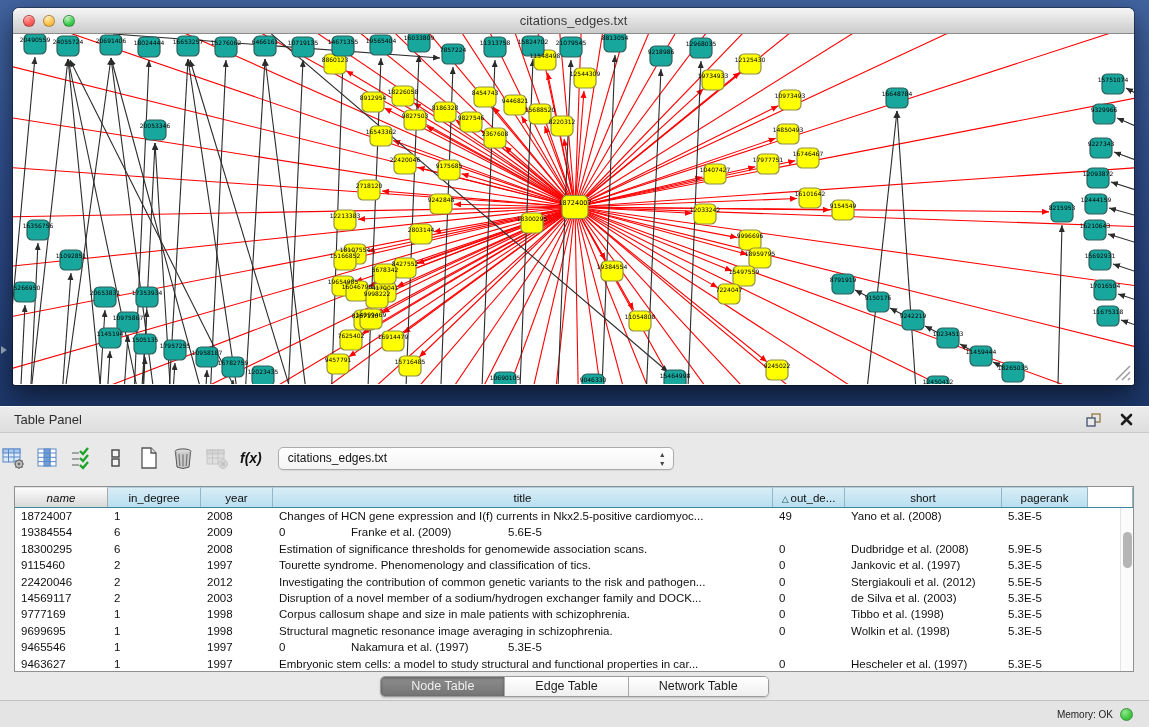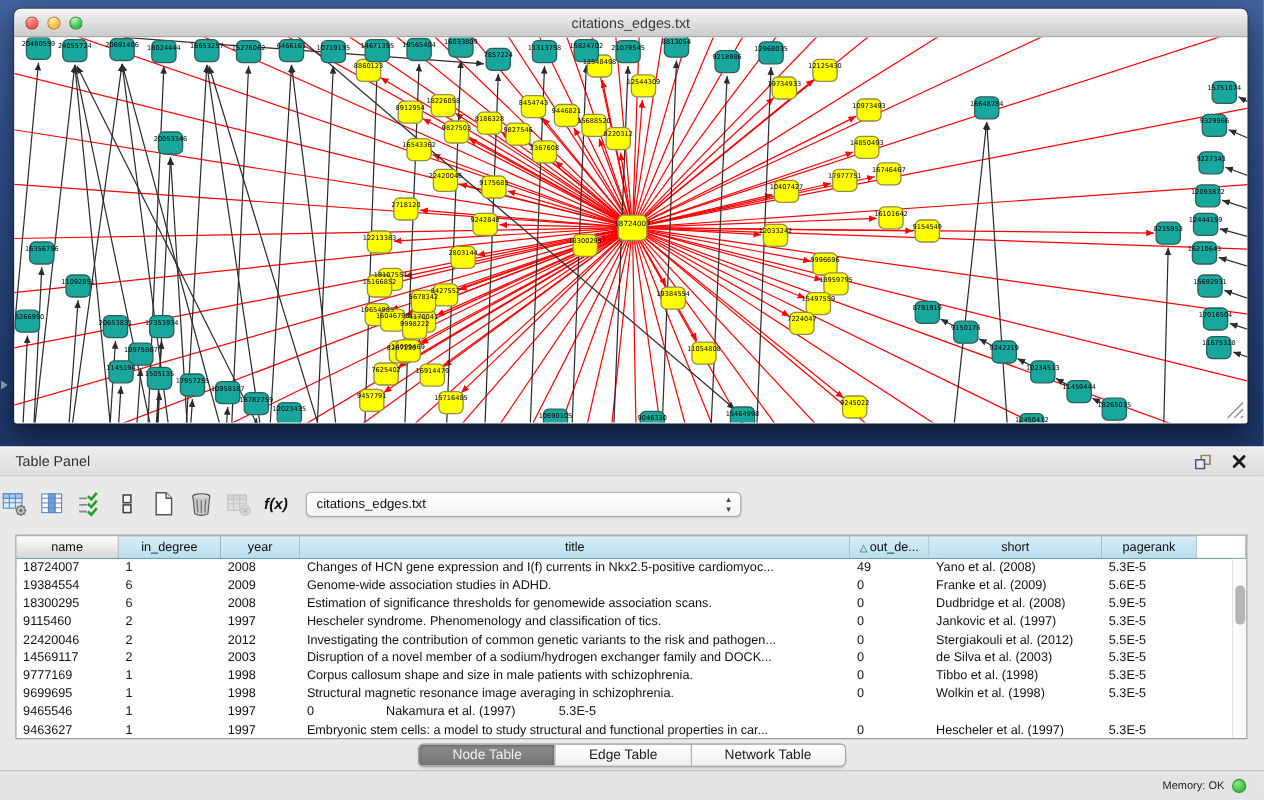--- a/index.html
+++ b/index.html
@@ -45,21 +45,21 @@
   .combo { width:396px; height:23px; margin-left:12px; background:linear-gradient(#ffffff,#f4f4f4);
     border:1px solid #ababab; border-radius:5px; display:flex; align-items:center;
     font-size:12px; color:#111; padding-left:9px; position:relative; box-shadow:0 1px 1px rgba(0,0,0,.08); }
   .combo .arrows { position:absolute; right:7px; top:2px; font-size:7px; line-height:9px; color:#444; text-align:center; }
 
   .table-wrap { position:absolute; left:14px; top:80px; width:1120px; height:186px;
     background:#fff; border:1px solid #8f8f8f; overflow:hidden; }
   .thead { display:flex; height:21px; border-bottom:1px solid #38899b; }
   .th { background:linear-gradient(#d8edf7,#b9dff0); border-right:1px solid #94b6c4; border-top:1px solid #aecfdd;
     font-size:11.5px; color:#0c0c0c; text-align:center; line-height:20px; overflow:hidden; white-space:nowrap; flex-shrink:0; }
-  .th.name-col { background:linear-gradient(#fdfdfd,#d8d8d8); border-right:1px solid #a9a9a9; border-top:1px solid #e5e5e5; }
+  .th.name-col { background:linear-gradient(#fdfdfd,#d8d8d8); border-right:1px solid #a9a9a9; border-top:1px solid #e5e5e5;font-style:italic; }
   .sort-tri { font-size:9px; margin-right:2px; color:#15505c; }
   .tbody { position:absolute; left:0; top:21px; right:13px; bottom:0; overflow:hidden; }
   .tr { display:flex; height:16.4px; background:#fff; }
   .td { font-size:11.5px; color:#101010; line-height:16px; padding-left:6px;
     white-space:nowrap; overflow:hidden; flex-shrink:0; }
   .vscroll { position:absolute; right:0; top:21px; bottom:0; width:13px; background:#fbfbfb; border-left:1px solid #e3e3e3; }
   .vthumb { position:absolute; left:2px; top:24px; width:9px; height:36px; background:#b5b5b5; border-radius:5px; }
 
   .tabs-bar { position:absolute; left:0; top:266px; width:1149px; height:28px;
     display:flex; justify-content:center; align-items:center; }
@@ -601,39 +601,38 @@
           <div class="td" style="width: 72px;">2008</div>
           <div class="td" style="width: 500px;">Changes of HCN gene expression and I(f) currents in Nkx2.5-positive cardiomyoc...</div>
           <div class="td" style="width: 72px;">49</div>
           <div class="td" style="width: 157px;">Yano et al. (2008)</div>
           <div class="td" style="width: 86px;">5.3E-5</div>
         </div>
         <div class="tr">
           <div class="td" style="width: 93px;">19384554</div>
           <div class="td" style="width: 93px;">6</div>
           <div class="td" style="width: 72px;">2009</div>
-          <div class="td" style="width: 500px;">Genome-wide association studies in ADHD.</div>
           <div class="td" style="width: 72px;">0</div>
           <div class="td" style="width: 157px;">Franke et al. (2009)</div>
           <div class="td" style="width: 86px;">5.6E-5</div>
         </div>
         <div class="tr">
           <div class="td" style="width: 93px;">18300295</div>
           <div class="td" style="width: 93px;">6</div>
           <div class="td" style="width: 72px;">2008</div>
           <div class="td" style="width: 500px;">Estimation of significance thresholds for genomewide association scans.</div>
           <div class="td" style="width: 72px;">0</div>
           <div class="td" style="width: 157px;">Dudbridge et al. (2008)</div>
           <div class="td" style="width: 86px;">5.9E-5</div>
         </div>
         <div class="tr">
           <div class="td" style="width: 93px;">9115460</div>
           <div class="td" style="width: 93px;">2</div>
           <div class="td" style="width: 72px;">1997</div>
-          <div class="td" style="width: 500px;">Hescheler syndrome. Phenomenology and classification of tics.</div>
+          <div class="td" style="width: 500px;">Tourette syndrome. Phenomenology and classification of tics.</div>
           <div class="td" style="width: 72px;">0</div>
           <div class="td" style="width: 157px;">Jankovic et al. (1997)</div>
           <div class="td" style="width: 86px;">5.3E-5</div>
         </div>
         <div class="tr">
           <div class="td" style="width: 93px;">22420046</div>
           <div class="td" style="width: 93px;">2</div>
           <div class="td" style="width: 72px;">2012</div>
           <div class="td" style="width: 500px;">Investigating the contribution of common genetic variants to the risk and pathogen...</div>
           <div class="td" style="width: 72px;">0</div>

